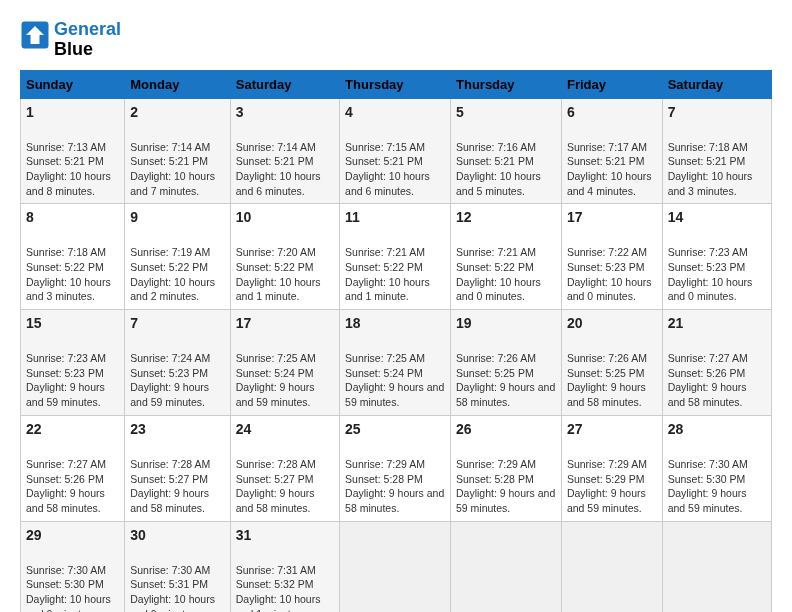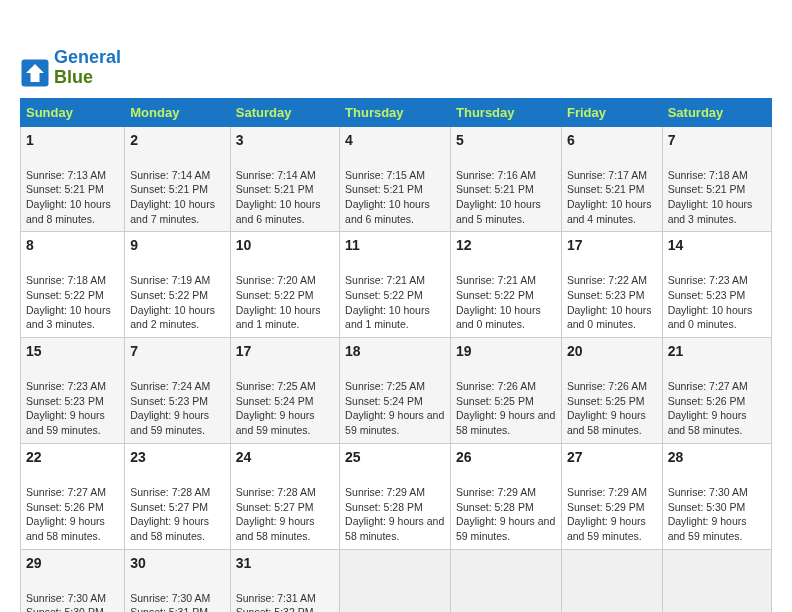--- a/index.html
+++ b/index.html
@@ -11,22 +11,21 @@
       padding: 20px;
     }
     .header-area {
       display: flex;
       justify-content: space-between;
       align-items: flex-start;
       margin-bottom: 10px;
     }
     .logo {
       display: flex;
-      align-items: flex-end;
-      margin-top: 28px;
+      align-items: flex-start;
     }
     .logo-text {
       font-size: 18px;
       font-weight: bold;
       color: #333;
       line-height: 1.1;
     }
     .logo-text span {
       color: #1a75c4;
     }
@@ -47,21 +46,21 @@
       font-size: 16px;
       color: #555;
     }
     table {
       width: 100%;
       border-collapse: collapse;
       font-size: 11px;
     }
     thead tr th {
       background-color: #1a75c4;
-      color: #bef264;
+      color: #000000;
       padding: 6px 5px;
       text-align: left;
       font-size: 13px;
       font-weight: bold;
       border: 1px solid #1a75c4;
     }
     tbody tr td {
       border: 1px solid #ccc;
       vertical-align: top;
       padding: 5px;
@@ -94,21 +93,21 @@
 <body>
 
 <div class="header-area">
   <div class="logo">
     <svg class="logo-icon" viewBox="0 0 40 40">
       <rect x="2" y="2" width="36" height="36" rx="4" fill="#1a75c4"></rect>
       <polygon points="20,8 32,20 26,20 26,32 14,32 14,20 8,20" fill="white"></polygon>
     </svg>
     <div class="logo-text">
       <div><span>General</span></div>
-      <div><span style="color:#4d7c0f">Blue</span></div>
+      <div><span style="color:#000000">Blue</span></div>
     </div>
   </div>
   <div class="title-area">
     <div class="main-title"></div>
     <div class="subtitle"></div>
   </div>
 </div>
 
 <table>
   <thead>

